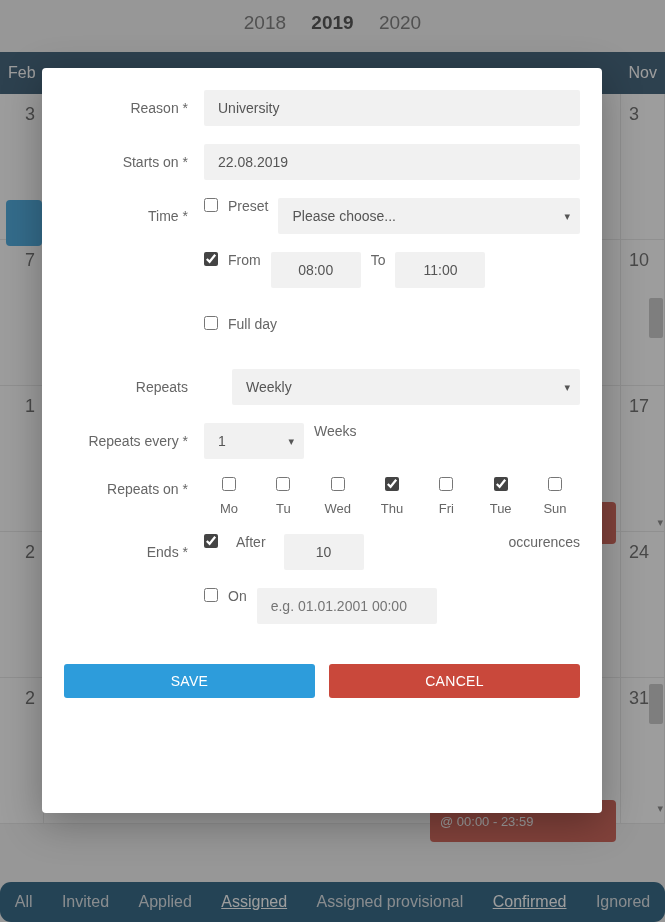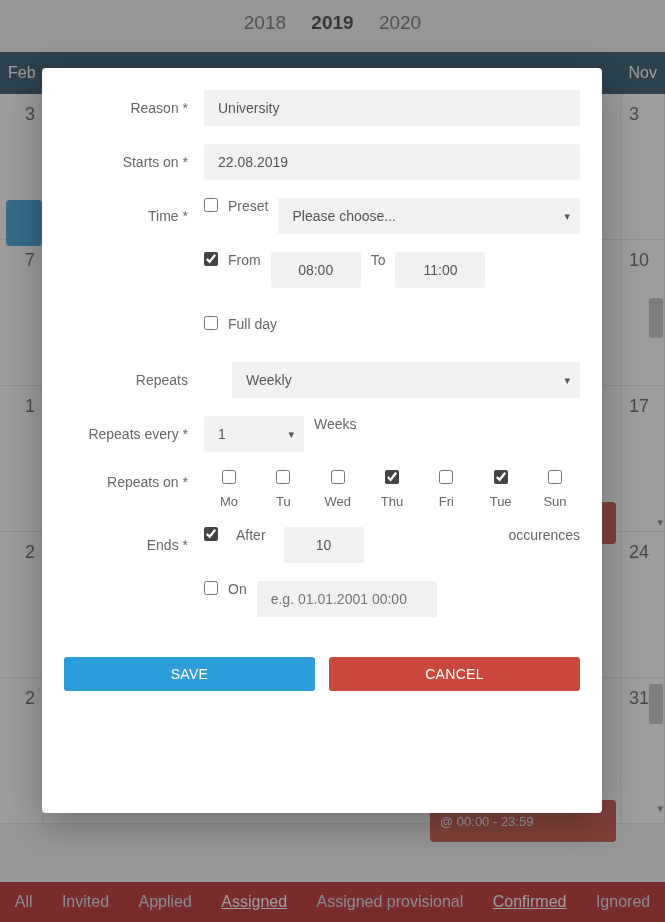--- a/index.html
+++ b/index.html
@@ -14,21 +14,21 @@
   .grid { background: #fff; }
   .grid-row { height: 146px; border-bottom: 1px solid #e4e4e4; display: flex; }
   .grid-cell { flex: 1; border-right: 1px solid #e4e4e4; padding: 10px 8px 0 0; text-align: right; font-size: 18px; color: #555; position: relative; }
   .grid-cell.left { flex: 0 0 44px; }
   .grid-cell.right { flex: 0 0 44px; text-align: left; padding-left: 8px; }
   .badge-blue { position: absolute; left: 6px; top: 48px; background: #2d9cdb; width: 36px; height: 46px; border-radius: 4px; }
   .badge-red { position: absolute; left: 430px; top: 46px; background: #c9483b; width: 186px; height: 42px; border-radius: 4px; }
   .badge-red2 { position: absolute; left: 430px; top: 800px; background: #c9483b; width: 186px; height: 42px; border-radius: 4px; color: #fff; font-size: 13px; display: flex; align-items: center; padding-left: 10px; }
   .scrollind { position: absolute; right: 2px; width: 14px; height: 40px; background: #c0c0c0; border-radius: 2px; }
   .arrow-down { position: absolute; right: 2px; font-size: 11px; color: #777; }
-  .bottombar { position: absolute; bottom: 0; left: 0; right: 0; height: 40px; background: #b91c1c; color: #d6dde2; display: flex; align-items: center; justify-content: space-around; font-size: 16px; }
+  .bottombar { position: absolute; bottom: 0; left: 0; right: 0; height: 40px; background: #0c4a6e; color: #d6dde2; display: flex; align-items: center; justify-content: space-around; font-size: 16px; border-radius: 11px; }
   .bottombar span { padding: 0 6px; }
   .bottombar .u { text-decoration: underline; color: #fff; }
   
   
   .overlay { position: absolute; inset: 0; background: rgba(60,60,60,0.5); }
   
   
   .modal { position: absolute; left: 42px; top: 68px; width: 560px; height: 745px; background: #fff; border-radius: 4px; box-shadow: 0 10px 40px rgba(0,0,0,0.3); }
   .modal-head { display: flex; align-items: center; justify-content: space-between; padding: 18px 22px 16px; border-bottom: 1px solid #eee; }
   .modal-title { color: #3da5dc; font-size: 20px; font-weight: 400; }
@@ -161,21 +161,21 @@
     </div>
 
     <div class="row">
       <div class="lbl"></div>
       <div class="ctrl">
         <input type="checkbox" class="cb" style="">
         <span class="txt">Full day</span>
       </div>
     </div>
 
-    <div class="row" style="margin-top:20px;">
+    <div class="row" style="margin-top:27px;">
       <div class="lbl">Repeats</div>
       <div class="ctrl">
         <span class="selwrap full">
           <input class="inp sel" value="Weekly" style="">
         </span>
       </div>
     </div>
 
     <div class="row" style="margin-top:12px;">
       <div class="lbl">Repeats every *</div>

